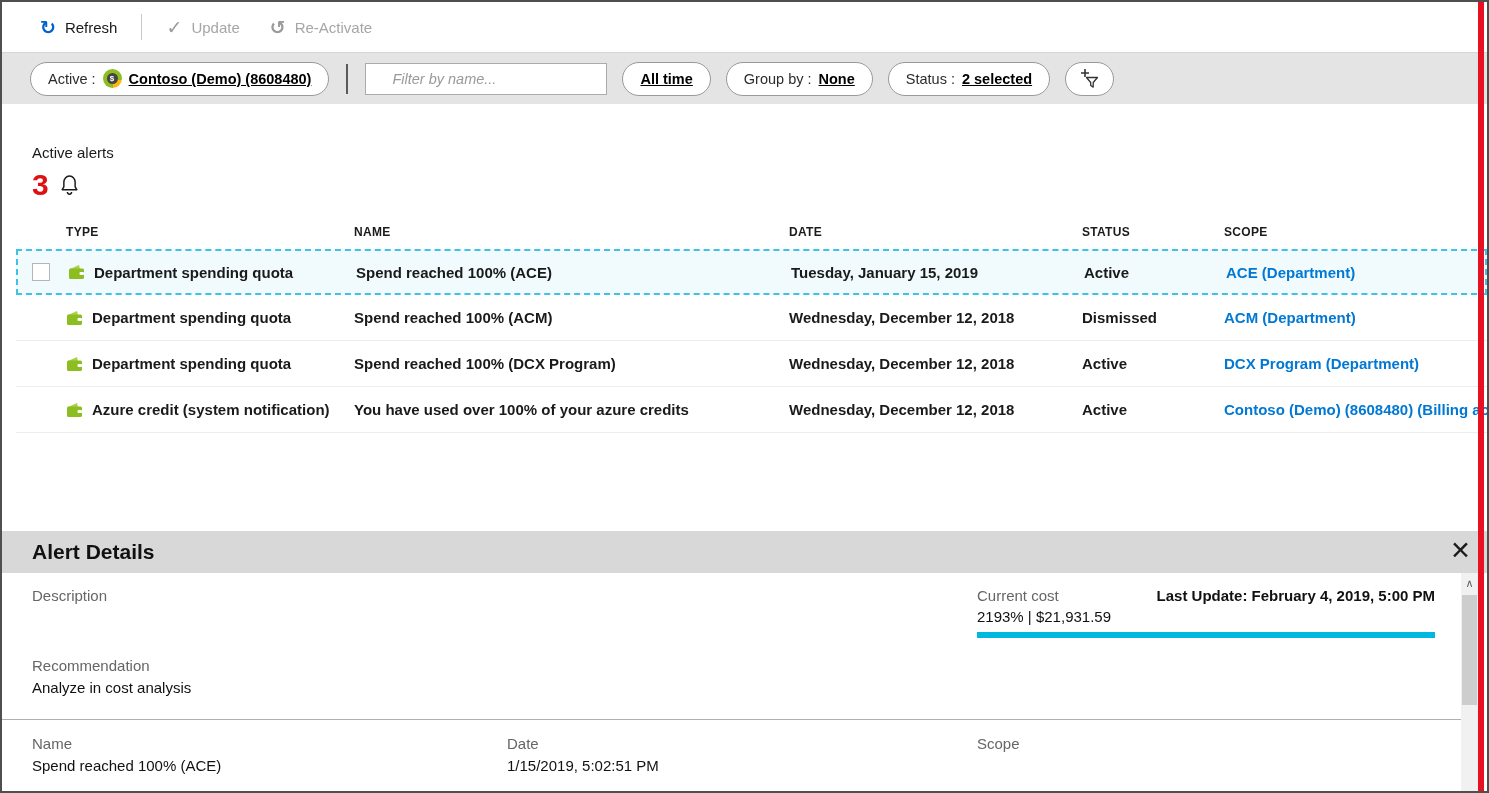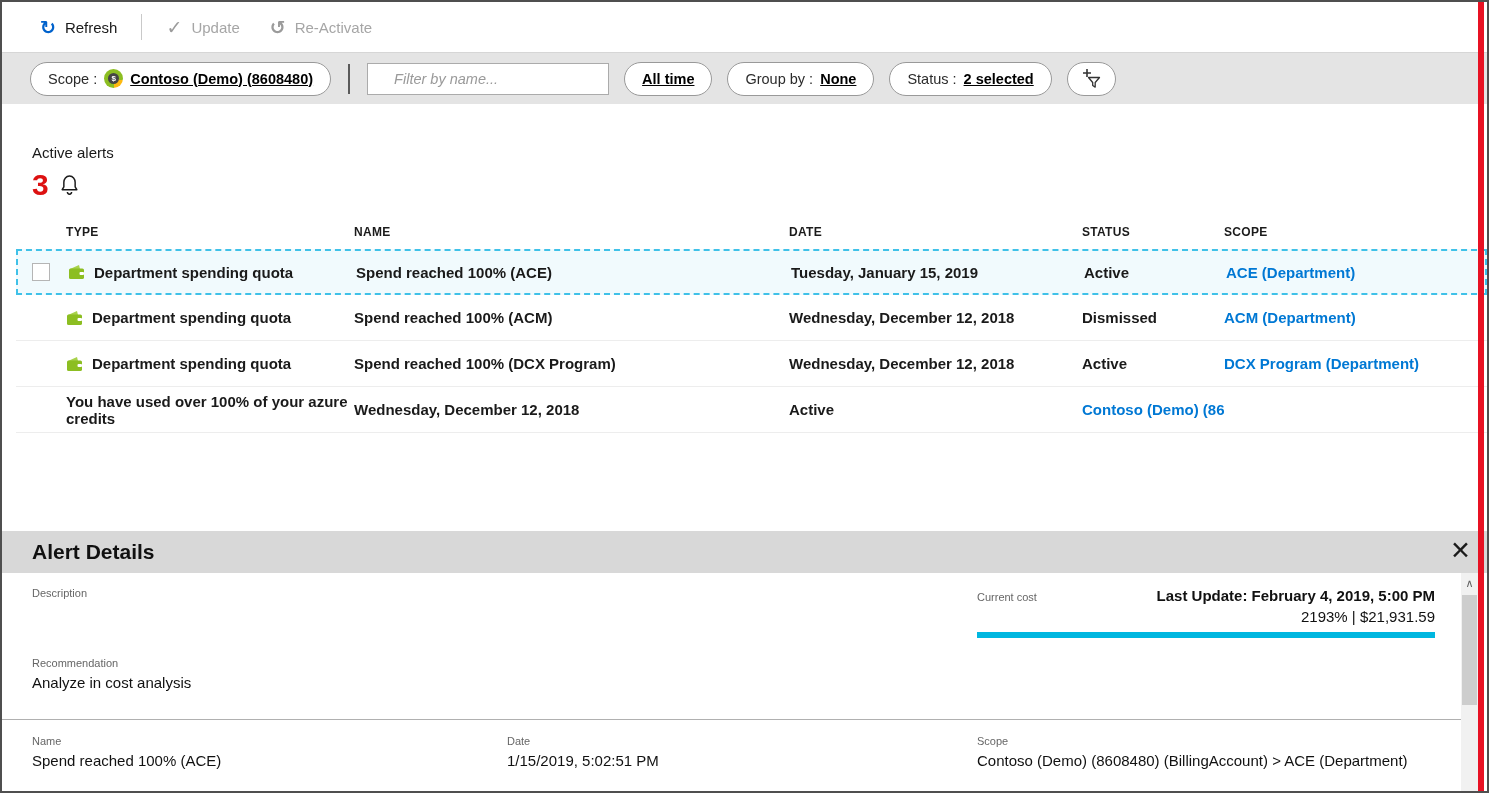--- a/index.html
+++ b/index.html
@@ -51,25 +51,25 @@
   .cell-type svg { flex:none; }
   .link { color:#0078d4; text-decoration:none; }
   .cell-scope { white-space:nowrap; overflow:hidden; }
 
   
   .details { position:absolute; left:0; right:0; top:529px; bottom:0; }
   .details-band { position:relative; height:42px; background:#d8d8d8; display:flex; align-items:center; padding-left:30px; }
   .details-title { font-size:21px; font-weight:bold; color:#111; }
   .close-btn { position:absolute; right:16px; top:6px; font-size:25px; color:#1a1a1a; font-family:"DejaVu Sans",sans-serif; cursor:pointer; line-height:1.1; }
   .details-panel { position:relative; height:calc(100% - 42px); background:#fff; }
-  .f-label { font-size:11px; color:#666; margin-bottom:5px; }
+  .f-label { font-size:15px; color:#666; margin-bottom:5px; }
   .f-value { font-size:15px; color:#111; }
   .sec-desc { position:absolute; left:30px; top:14px; width:900px; }
   .sec-desc .sep { color:#7b8aa0; margin:0 8px; }
-  .sec-cost { position:absolute; left:975px; right:52px; top:14px;text-align:right; }
+  .sec-cost { position:absolute; left:975px; right:52px; top:14px; }
   .cost-head { display:flex; justify-content:space-between; align-items:baseline; }
   .last-update { font-size:15px; font-weight:bold; color:#111; }
   .cost-bar { margin-top:7px; height:6px; background:#00b7e0; }
   .sec-reco { position:absolute; left:30px; top:84px; }
   .h-divider { position:absolute; left:0; right:26px; top:146px; border-top:1px solid #b0b0b0; }
   .sec-bottom { position:absolute; left:30px; right:52px; top:162px; }
   .bcol-name { position:absolute; left:0; top:0; }
   .bcol-date { position:absolute; left:475px; top:0; }
   .bcol-scope { position:absolute; left:945px; top:0; }
 
@@ -95,21 +95,21 @@
       <span>Update</span>
     </div>
     <div class="cmd cmd-disabled">
       <span class="uni">↺</span>
       <span>Re-Activate</span>
     </div>
   </div>
 
   <div class="filterbar">
     <div class="pill">
-      <span>Scope :</span>
+      <span>Active :</span>
       <span class="scope-icon">
         <span class="scope-icon-core">$</span>
       </span>
       <b>Contoso (Demo) (8608480)</b>
     </div>
     <div class="vsep"></div>
     <input class="filter-input" type="text" placeholder="Filter by name..." style="">
     <div class="pill">
       <b>All time</b>
     </div>
@@ -197,20 +197,28 @@
         <span>Department spending quota</span>
       </div>
       <div>Spend reached 100% (DCX Program)</div>
       <div>Wednesday, December 12, 2018</div>
       <div>Active</div>
       <div class="cell-scope"><a class="link" href="#">DCX Program (Department)</a></div>
     </div>
 
     <div class="t-grid t-row">
       <div></div>
+      <div class="cell-type">
+        <svg width="17" height="16" viewBox="0 0 17 16">
+          <polygon points="2,5 11,1 12,5" fill="#a8d24c"></polygon>
+          <rect x="1" y="4.5" width="15" height="10.5" rx="1.6" fill="#8cbe22"></rect>
+          <rect x="11.5" y="8" width="4.5" height="3" rx="1" fill="#fff"></rect>
+        </svg>
+        <span>Azure credit (system notification)</span>
+      </div>
       <div>You have used over 100% of your azure credits</div>
       <div>Wednesday, December 12, 2018</div>
       <div>Active</div>
       <div class="cell-scope"><a class="link" href="#">Contoso (Demo) (8608480) (Billing account)</a></div>
     </div>
   </div>
 
   <div class="details">
     <div class="details-band">
       <span class="details-title">Alert Details</span>
@@ -242,21 +250,20 @@
         <div class="bcol-name">
           <div class="f-label">Name</div>
           <div class="f-value">Spend reached 100% (ACE)</div>
         </div>
         <div class="bcol-date">
           <div class="f-label">Date</div>
           <div class="f-value">1/15/2019, 5:02:51 PM</div>
         </div>
         <div class="bcol-scope">
           <div class="f-label">Scope</div>
-          <div class="f-value">Contoso (Demo) (8608480) (BillingAccount) &gt; ACE (Department)</div>
         </div>
       </div>
 
       <div class="scrollbar">
         <span class="scroll-arrow">∧</span>
         <div class="scroll-thumb"></div>
       </div>
 
     </div>
   </div>

